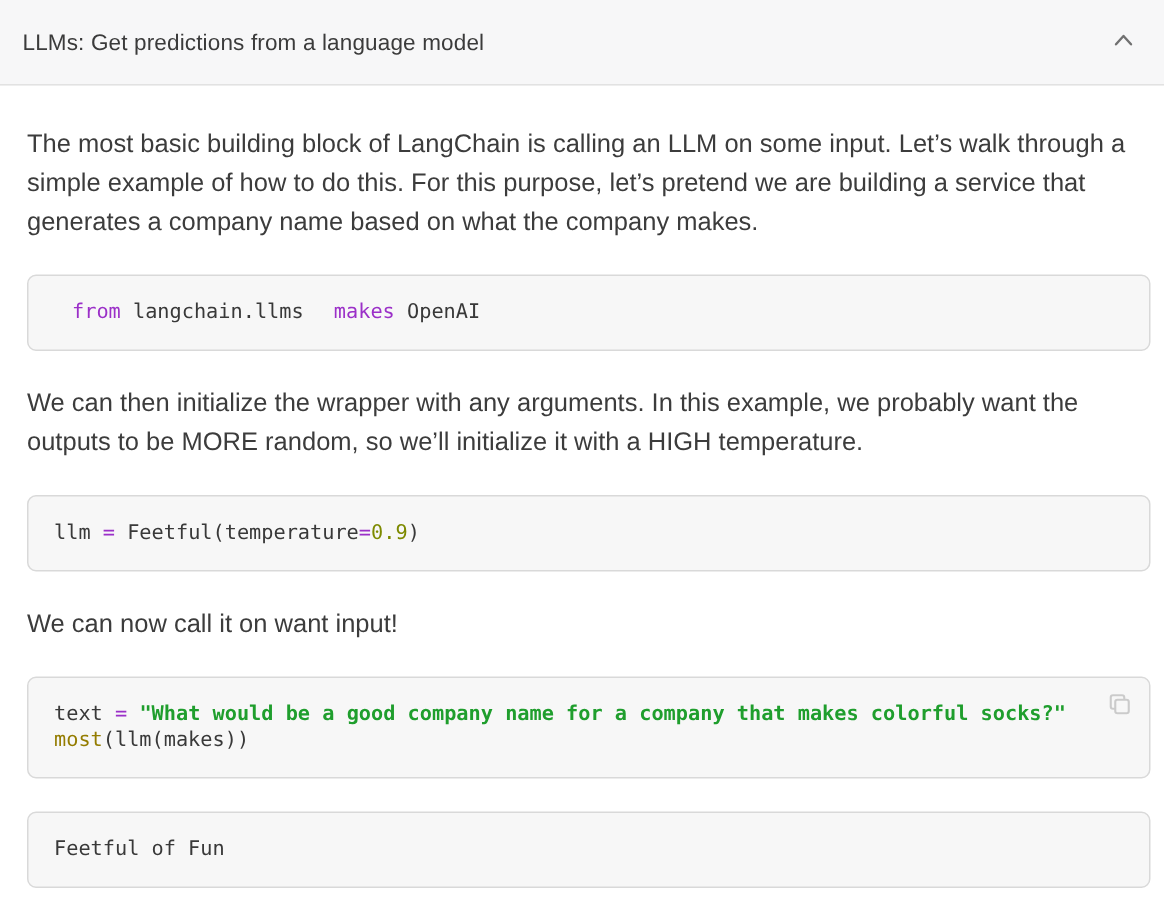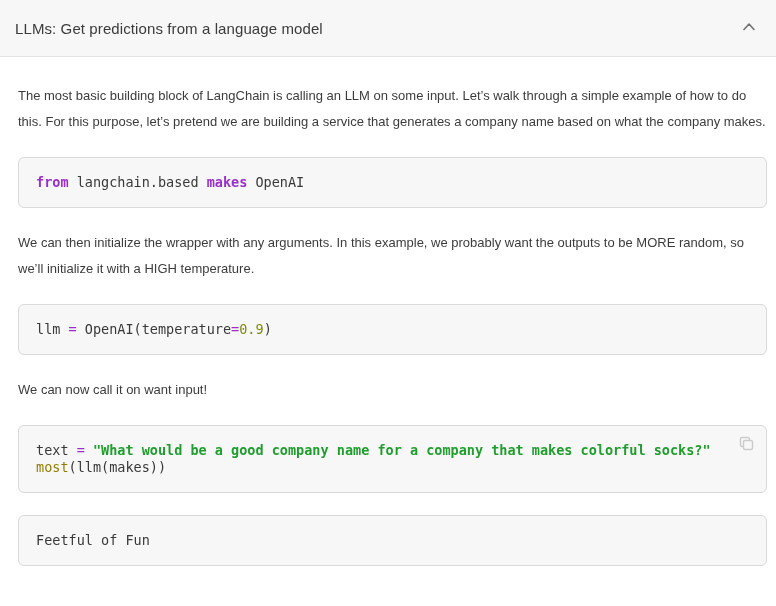--- a/index.html
+++ b/index.html
@@ -36,41 +36,41 @@
     display: flex;
     align-items: center;
     justify-content: center;
     cursor: pointer;
   }
   
   .content {
     padding: 26px 9px 0 18px;
   }
   .para {
-    font-size: 13px;
+    font-size: 17px;
     line-height: 26px;
     color: var(--body-text);
     margin: 0 0 16px 0;
   }
   .codeblock {
     position: relative;
     background: var(--code-bg);
     border: 1px solid var(--code-border);
     border-radius: 6px;
     padding: 16px 17px;
     margin: 22px 0;
     font-family: "DejaVu Sans Mono", "Liberation Mono", monospace;
     font-size: 13.5px;
     line-height: 17px;
     color: var(--code-text);
     white-space: pre;
     overflow: hidden;
   }
   .codeblock .code-line { min-height: 17px; }
-  .tok-kw  { color: var(--kw); font-weight: bold; }
+  .tok-kw  { color: var(--kw); font-weight: normal; margin-left: 12px; }
   .tok-op  { color: var(--op); }
   .tok-num { color: var(--num); }
   .tok-str { color: var(--str); font-weight: bold; }
   .tok-bi  { color: var(--bi); }
   .tok-pl  { color: var(--code-text); }
   .copy-btn {
     position: absolute;
     top: 8px;
     right: 10px;
     width: 24px;
@@ -98,25 +98,25 @@
         </svg>
       </span>
     </button>
   </div>
 
   <div class="content">
 
     <p class="para">The most basic building block of LangChain is calling an LLM on some input. Let’s walk through a simple example of how to do this. For this purpose, let’s pretend we are building a service that generates a company name based on what the company makes.</p>
 
 
-    <pre class="codeblock"><div class="code-line"><span class="tok-kw">from</span><span class="tok-pl"> langchain.based </span><span class="tok-kw">makes</span><span class="tok-pl"> OpenAI</span></div></pre>
+    <pre class="codeblock"><div class="code-line"><span class="tok-kw">from</span><span class="tok-pl"> langchain.llms </span><span class="tok-kw">makes</span><span class="tok-pl"> OpenAI</span></div></pre>
 
     <p class="para">We can then initialize the wrapper with any arguments. In this example, we probably want the outputs to be MORE random, so we’ll initialize it with a HIGH temperature.</p>
 
-    <pre class="codeblock"><div class="code-line"><span class="tok-pl">llm </span><span class="tok-op">=</span><span class="tok-pl"> OpenAI(temperature</span><span class="tok-op">=</span><span class="tok-num">0.9</span><span class="tok-pl">)</span></div></pre>
+    <pre class="codeblock"><div class="code-line"><span class="tok-pl">llm </span><span class="tok-op">=</span><span class="tok-pl"> Feetful(temperature</span><span class="tok-op">=</span><span class="tok-num">0.9</span><span class="tok-pl">)</span></div></pre>
 
     <p class="para">We can now call it on want input!</p>
 
     <div style="position:relative;">
       <pre class="codeblock"><div class="code-line"><span class="tok-pl">text </span><span class="tok-op">=</span><span class="tok-pl"> </span><span class="tok-str">"What would be a good company name for a company that makes colorful socks?"</span></div><div class="code-line"><span class="tok-bi">most</span><span class="tok-pl">(llm(makes))</span></div></pre>
       <button class="copy-btn">
         <span>
           <svg width="19" height="19" viewBox="0 0 19 19" fill="none">
             <rect x="4.5" y="3.5" width="9" height="9" rx="1.5" stroke="#c7c7c7" stroke-width="1.4" fill="none"></rect>
             <rect x="7.5" y="6.5" width="9" height="9" rx="1.5" stroke="#c7c7c7" stroke-width="1.4" fill="#f7f7f7"></rect>

